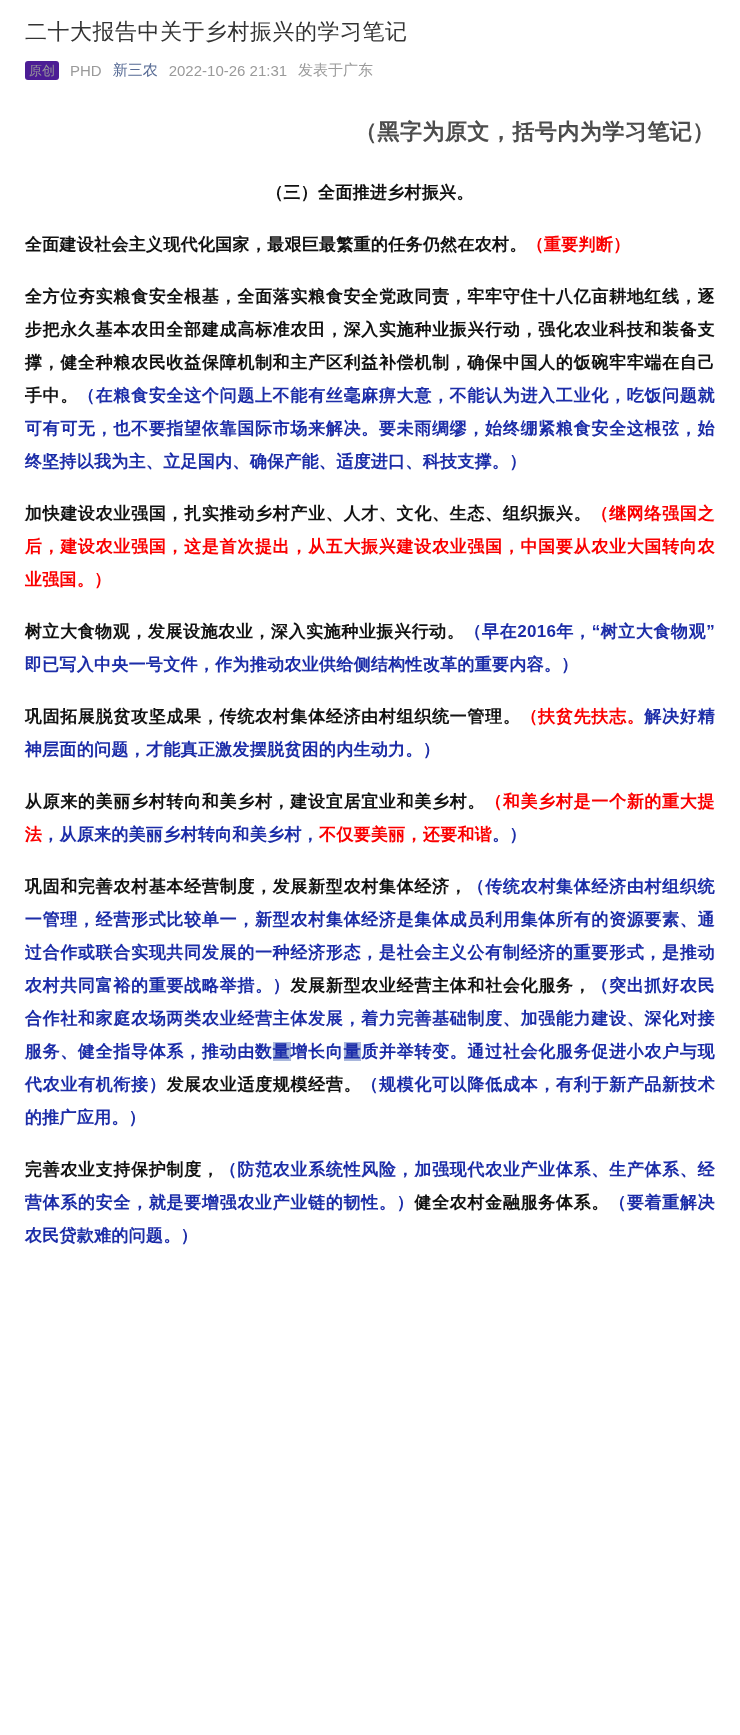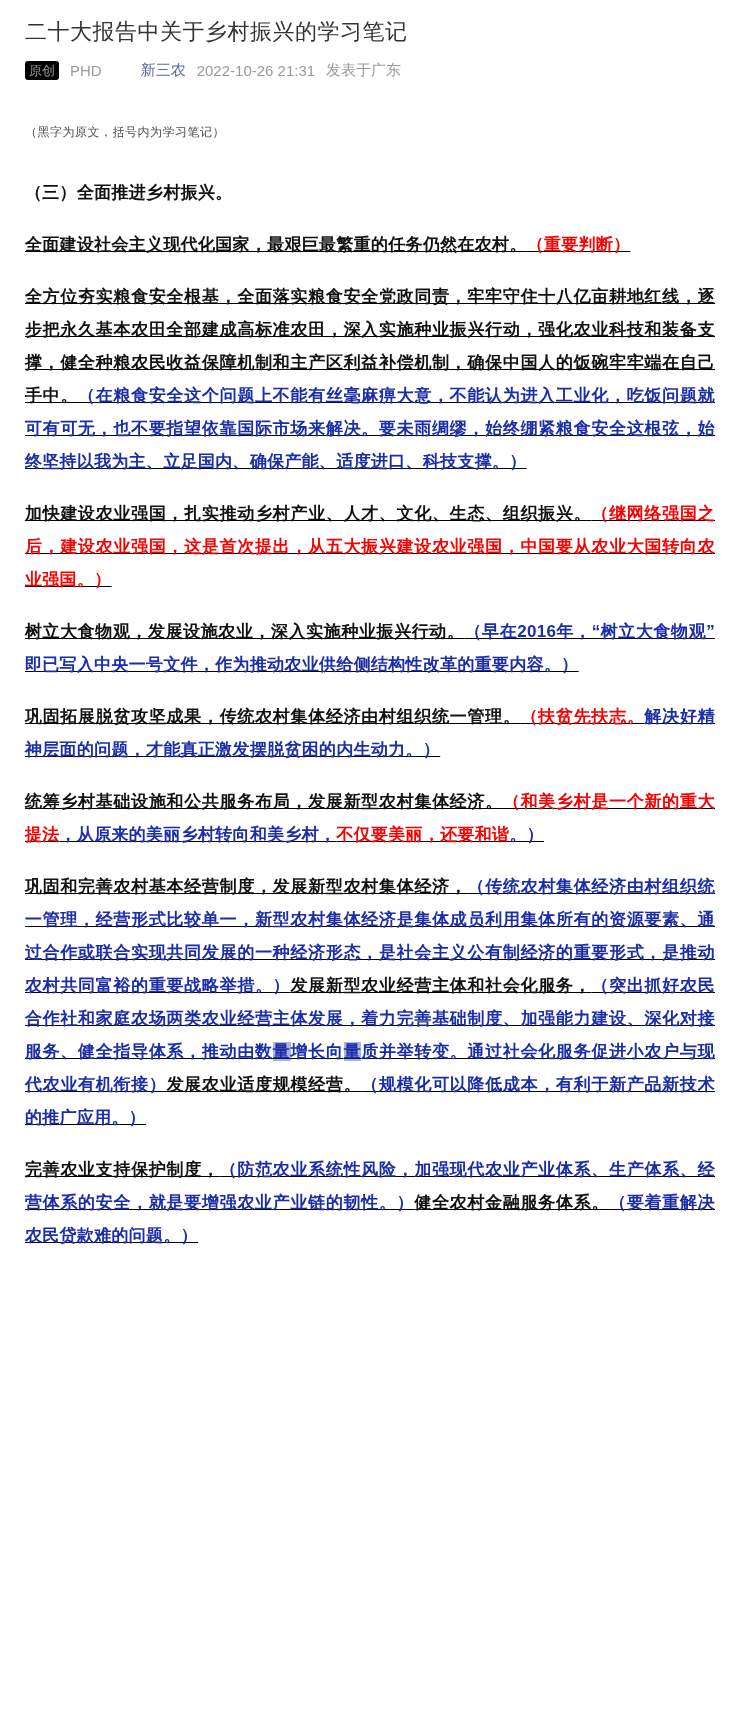--- a/index.html
+++ b/index.html
@@ -30,57 +30,57 @@
   }
   .meta{
     display:flex;
     align-items:center;
     gap:11px;
     font-size:15px;
     color:var(--meta-gray);
     margin-bottom:40px;
   }
   .badge{
-    background:#000000;
+    background:#4c1d95;
     color:#9b9b9b;
     font-size:13px;
     line-height:1;
     padding:3px 4px;
     border-radius:3px;
   }
   .account{
     color:var(--account-link);
     text-decoration:none;
     cursor:pointer;
-    margin-left:28px;
   }
   .note-header{
-    text-align:left;
+    text-align:right;
     color:#4d4d4d;
-    font-size:12px;
+    font-size:22px;
     line-height:24px;
     margin:0 0 32px 0;
     letter-spacing:.5px;
+    font-weight:bold;
   }
   .section-heading{
     font-size:17px;
     font-weight:700;
     color:#111111;
     line-height:33px;
     margin:16px 0 2px 0;
     letter-spacing:.3px;
+    text-align:center;
   }
   .para{
     font-size:17px;
     line-height:33px;
     font-weight:700;
     text-align:justify;
     margin:19px 0;
     letter-spacing:.3px;
-    text-decoration:underline;
   }
   .run-k{color:var(--original-text);}
   .run-b{color:var(--note-blue);}
   .run-r{color:var(--note-red);}
   .hl{background:var(--find-highlight);}
 </style>
 </head>
 <body>
 
 <div class="page">
@@ -98,18 +98,18 @@
   <p class="note-header">（黑字为原文，括号内为学习笔记）</p>
 
   <p class="section-heading">（三）全面推进乡村振兴。</p>
 
   <div>
       <p class="para"><span class="run-k">全面建设社会主义现代化国家，最艰巨最繁重的任务仍然在农村。</span><span class="run-r">（重要判断）</span></p>
       <p class="para"><span class="run-k">全方位夯实粮食安全根基，全面落实粮食安全党政同责，牢牢守住十八亿亩耕地红线，逐步把永久基本农田全部建成高标准农田，深入实施种业振兴行动，强化农业科技和装备支撑，健全种粮农民收益保障机制和主产区利益补偿机制，确保中国人的饭碗牢牢端在自己手中。</span><span class="run-b">（在粮食安全这个问题上不能有丝毫麻痹大意，不能认为进入工业化，吃饭问题就可有可无，也不要指望依靠国际市场来解决。要未雨绸缪，始终绷紧粮食安全这根弦，始终坚持以我为主、立足国内、确保产能、适度进口、科技支撑。）</span></p>
       <p class="para"><span class="run-k">加快建设农业强国，扎实推动乡村产业、人才、文化、生态、组织振兴。</span><span class="run-r">（继网络强国之后，建设农业强国，这是首次提出，从五大振兴建设农业强国，中国要从农业大国转向农业强国。）</span></p>
       <p class="para"><span class="run-k">树立大食物观，发展设施农业，深入实施种业振兴行动。</span><span class="run-b">（早在2016年，“树立大食物观”即已写入中央一号文件，作为推动农业供给侧结构性改革的重要内容。）</span></p>
       <p class="para"><span class="run-k">巩固拓展脱贫攻坚成果，传统农村集体经济由村组织统一管理。</span><span class="run-r">（扶贫先扶志。</span><span class="run-b">解决好精神层面的问题，才能真正激发摆脱贫困的内生动力。）</span></p>
-      <p class="para"><span class="run-k">统筹乡村基础设施和公共服务布局，发展新型农村集体经济。</span><span class="run-r">（和美乡村是一个新的重大提法</span><span class="run-b">，从原来的美丽乡村转向和美乡村，</span><span class="run-r">不仅要美丽，还要和谐</span><span class="run-b">。）</span></p>
+      <p class="para"><span class="run-k">从原来的美丽乡村转向和美乡村，建设宜居宜业和美乡村。</span><span class="run-r">（和美乡村是一个新的重大提法</span><span class="run-b">，从原来的美丽乡村转向和美乡村，</span><span class="run-r">不仅要美丽，还要和谐</span><span class="run-b">。）</span></p>
       <p class="para"><span class="run-k">巩固和完善农村基本经营制度，发展新型农村集体经济，</span><span class="run-b">（传统农村集体经济由村组织统一管理，经营形式比较单一，新型农村集体经济是集体成员利用集体所有的资源要素、通过合作或联合实现共同发展的一种经济形态，是社会主义公有制经济的重要形式，是推动农村共同富裕的重要战略举措。）</span><span class="run-k">发展新型农业经营主体和社会化服务，</span><span class="run-b">（突出抓好农民合作社和家庭农场两类农业经营主体发展，着力完善基础制度、加强能力建设、深化对接服务、健全指导体系，推动由数</span><span class="run-b hl">量</span><span class="run-b">增长向</span><span class="run-b hl">量</span><span class="run-b">质并举转变。通过社会化服务促进小农户与现代农业有机衔接）</span><span class="run-k">发展农业适度规模经营。</span><span class="run-b">（规模化可以降低成本，有利于新产品新技术的推广应用。）</span></p>
       <p class="para"><span class="run-k">完善农业支持保护制度，</span><span class="run-b">（防范农业系统性风险，加强现代农业产业体系、生产体系、经营体系的安全，就是要增强农业产业链的韧性。）</span><span class="run-k">健全农村金融服务体系。</span><span class="run-b">（要着重解决农民贷款难的问题。）</span></p>
     </div>
 
 </div>
 
 </body></html>

